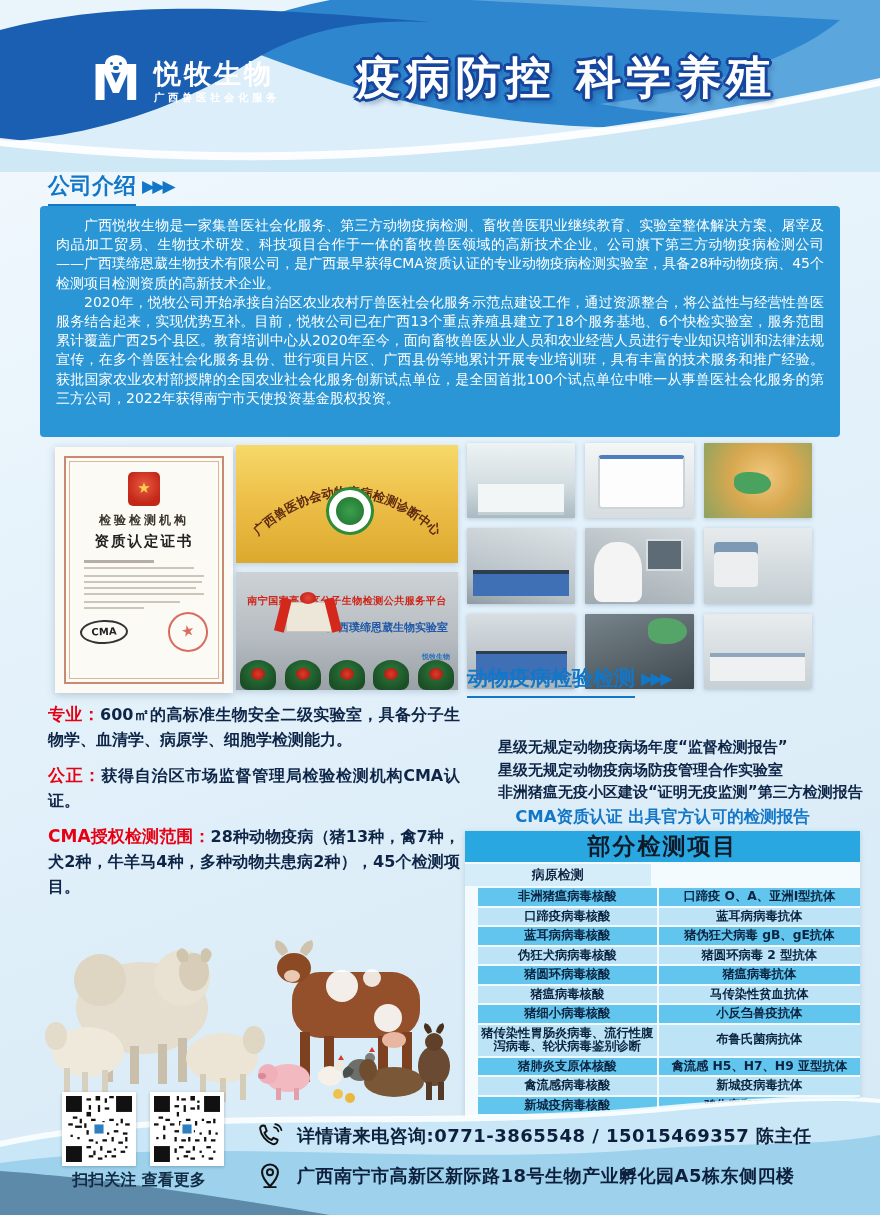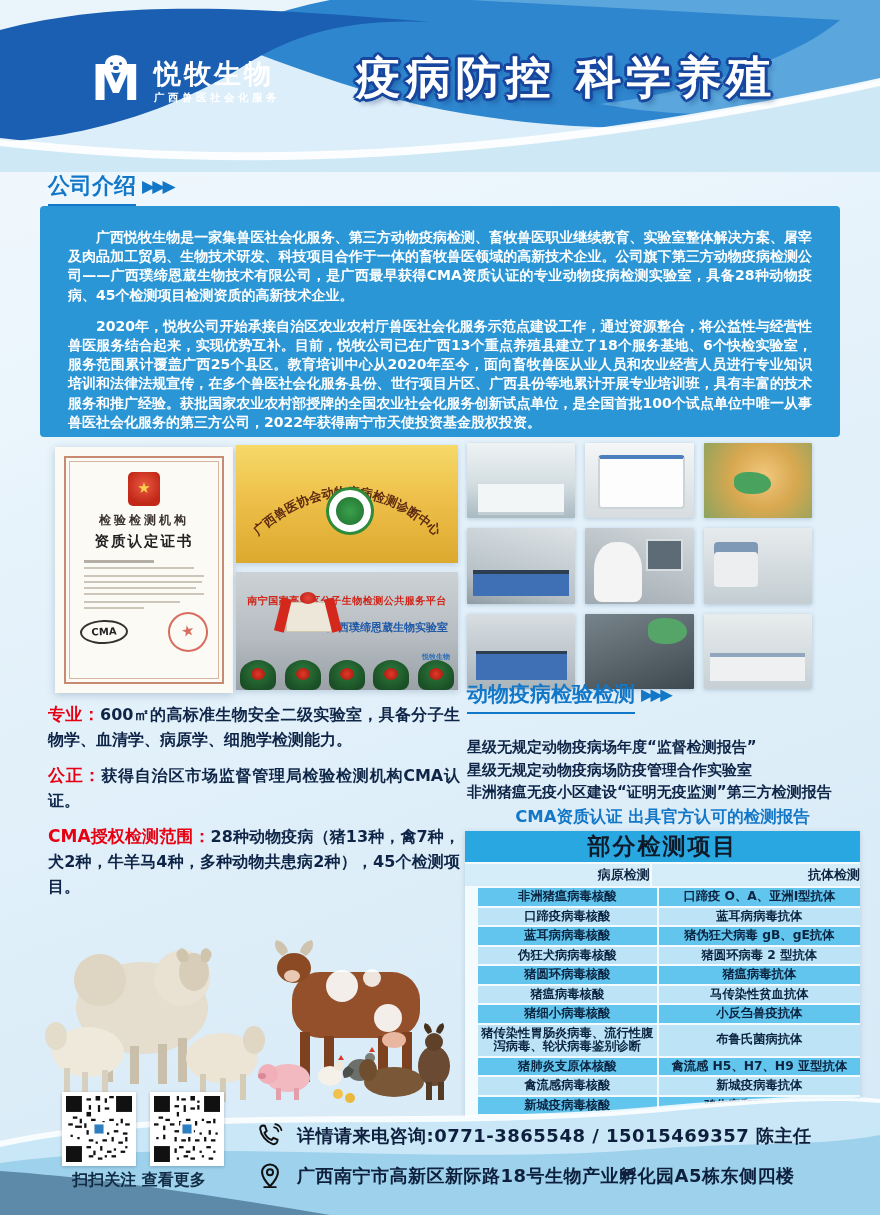--- a/index.html
+++ b/index.html
@@ -28,29 +28,29 @@
     text-shadow:3px 0 0 #17469e,-3px 0 0 #17469e,0 3px 0 #17469e,0 -3px 0 #17469e,
       2px 2px 0 #17469e,-2px 2px 0 #17469e,2px -2px 0 #17469e,-2px -2px 0 #17469e,
       4px 5px 5px rgba(10,40,100,.35);
   }
 
   
   .sec-head{color:#1377c8;font-weight:900;white-space:nowrap;}
   .sec-head .txt{border-bottom:2.5px solid #1377c8;padding-bottom:6px;}
   .sec-head .arr{letter-spacing:-3px;margin-left:6px;font-size:.78em;vertical-align:1px;}
   .head-intro{left:48px;top:171px;font-size:22px;}
-  .head-detect{left:467px;top:680px;font-size:21px;}
+  .head-detect{left:467px;top:664px;font-size:21px;}
 
   
   .intro-box{
     left:40px;top:206px;width:800px;height:231px;box-sizing:border-box;
     background:#2b96d6;border-radius:4px;padding:10px 16px;overflow:hidden;
     color:#fff;font-size:14px;line-height:19.2px;text-align:justify;font-weight:500;
   }
-  .intro-box p{margin:12px;text-indent:2em;font-weight:bold;}
+  .intro-box p{margin:0;text-indent:2em;}
 
   
   .cert{left:55px;top:447px;width:178px;height:246px;background:#fbfaf5;
     box-shadow:0 2px 8px rgba(40,70,110,.25);box-sizing:border-box;}
   .cert-inner{position:absolute;inset:9px;border:2px solid #c98a72;box-shadow:inset 0 0 0 3px #fbfaf5,inset 0 0 0 4px #d9b49e;padding:6px;box-sizing:border-box;text-align:center;}
   .emblem{width:32px;height:34px;margin:8px auto 6px;background:radial-gradient(circle at 50% 40%,#e85a40 0%,#c22718 70%);border-radius:5px;color:#f7ce4e;font-size:15px;line-height:32px;}
   .cert-t1{font-size:12px;font-weight:700;letter-spacing:3px;color:#3a332c;}
   .cert-t2{font-size:14.5px;font-weight:900;letter-spacing:2px;color:#222;margin-top:3px;}
   .gline{height:3px;background:#b4aea4;margin:5px 10px 0;}
   .gline.w40{width:70px;margin-left:12px;}
@@ -98,28 +98,28 @@
   .p9{background:linear-gradient(180deg,#e8eced 0%,#c6d0d5 100%);}
   .p9:after{content:"";position:absolute;left:6%;bottom:10%;width:88%;height:32%;background:#eef0f1;box-shadow:0 -4px 0 #8fa6bd;}
 
   
   .features{left:48px;top:702px;width:412px;}
   .feat{margin:0 0 11px 0;font-size:16px;line-height:25px;font-weight:700;color:#0e2547;text-align:justify;}
   .feat .lab{color:#e60012;font-weight:900;font-size:17px;}
 
   
   .bullets{left:467px;top:736px;width:396px;}
-  .bullets div{font-size:15px;font-weight:700;color:#0e2547;line-height:22.5px;white-space:nowrap;}
+  .bullets div{font-size:15px;font-weight:700;color:#0e2547;line-height:22.5px;white-space:nowrap;margin-left:31px;}
   .cma-line{left:465px;top:806px;width:395px;text-align:center;color:#1377c8;font-size:16.5px;font-weight:900;white-space:nowrap;}
 
   
   .dtable{left:465px;top:831px;width:395px;background:#f4fbff;box-shadow:0 1px 5px rgba(40,70,110,.2);}
   .t-title{background:#29a7e1;color:#0c1a2a;font-size:23px;font-weight:900;text-align:center;line-height:31px;letter-spacing:2px;}
   .t-head{display:flex;gap:2px;margin-top:2px;}
-  .t-head div{background:#d5edf9;color:#0c2440;font-size:13px;font-weight:900;text-align:right;padding:2px 0;}
+  .t-head div{background:#d5edf9;color:#0c2440;font-size:13px;font-weight:900;text-align:center;padding:2px 0;}
   .c-l{width:47%;}.c-r{width:53%;}
   .t-rows{padding-bottom:2px;padding-left:13px;}
   .t-row{display:flex;gap:2px;margin-top:2px;}
   .t-cell{display:flex;align-items:center;justify-content:center;text-align:center;
     font-size:12.3px;line-height:13.5px;font-weight:700;color:#0c2440;padding:2px 3px;box-sizing:border-box;min-height:16px;}
   .t-rows .t-row:nth-of-type(odd) .t-cell{background:#62c5ee;}
   .t-rows .t-row:nth-of-type(even) .t-cell{background:#bce4f6;}
 
   
   .animals{left:42px;top:920px;width:418px;height:200px;}
@@ -256,21 +256,20 @@
       <div>星级无规定动物疫病场防疫管理合作实验室</div>
       <div>非洲猪瘟无疫小区建设“证明无疫监测”第三方检测报告</div>
     </div>
 
   <div class="abs cma-line">CMA资质认证 出具官方认可的检测报告</div>
 
   <div class="abs dtable">
     <div class="t-title">部分检测项目</div>
     <div class="t-head">
       <div class="c-l">病原检测</div>
-      <div class="c-r">抗体检测</div>
     </div>
     <div class="t-rows">
 
         <div class="t-row">
           <div class="t-cell c-l">非洲猪瘟病毒核酸</div>
           <div class="t-cell c-r">口蹄疫 O、A、亚洲I型抗体</div>
         </div>
 
         <div class="t-row">
           <div class="t-cell c-l">口蹄疫病毒核酸</div>

